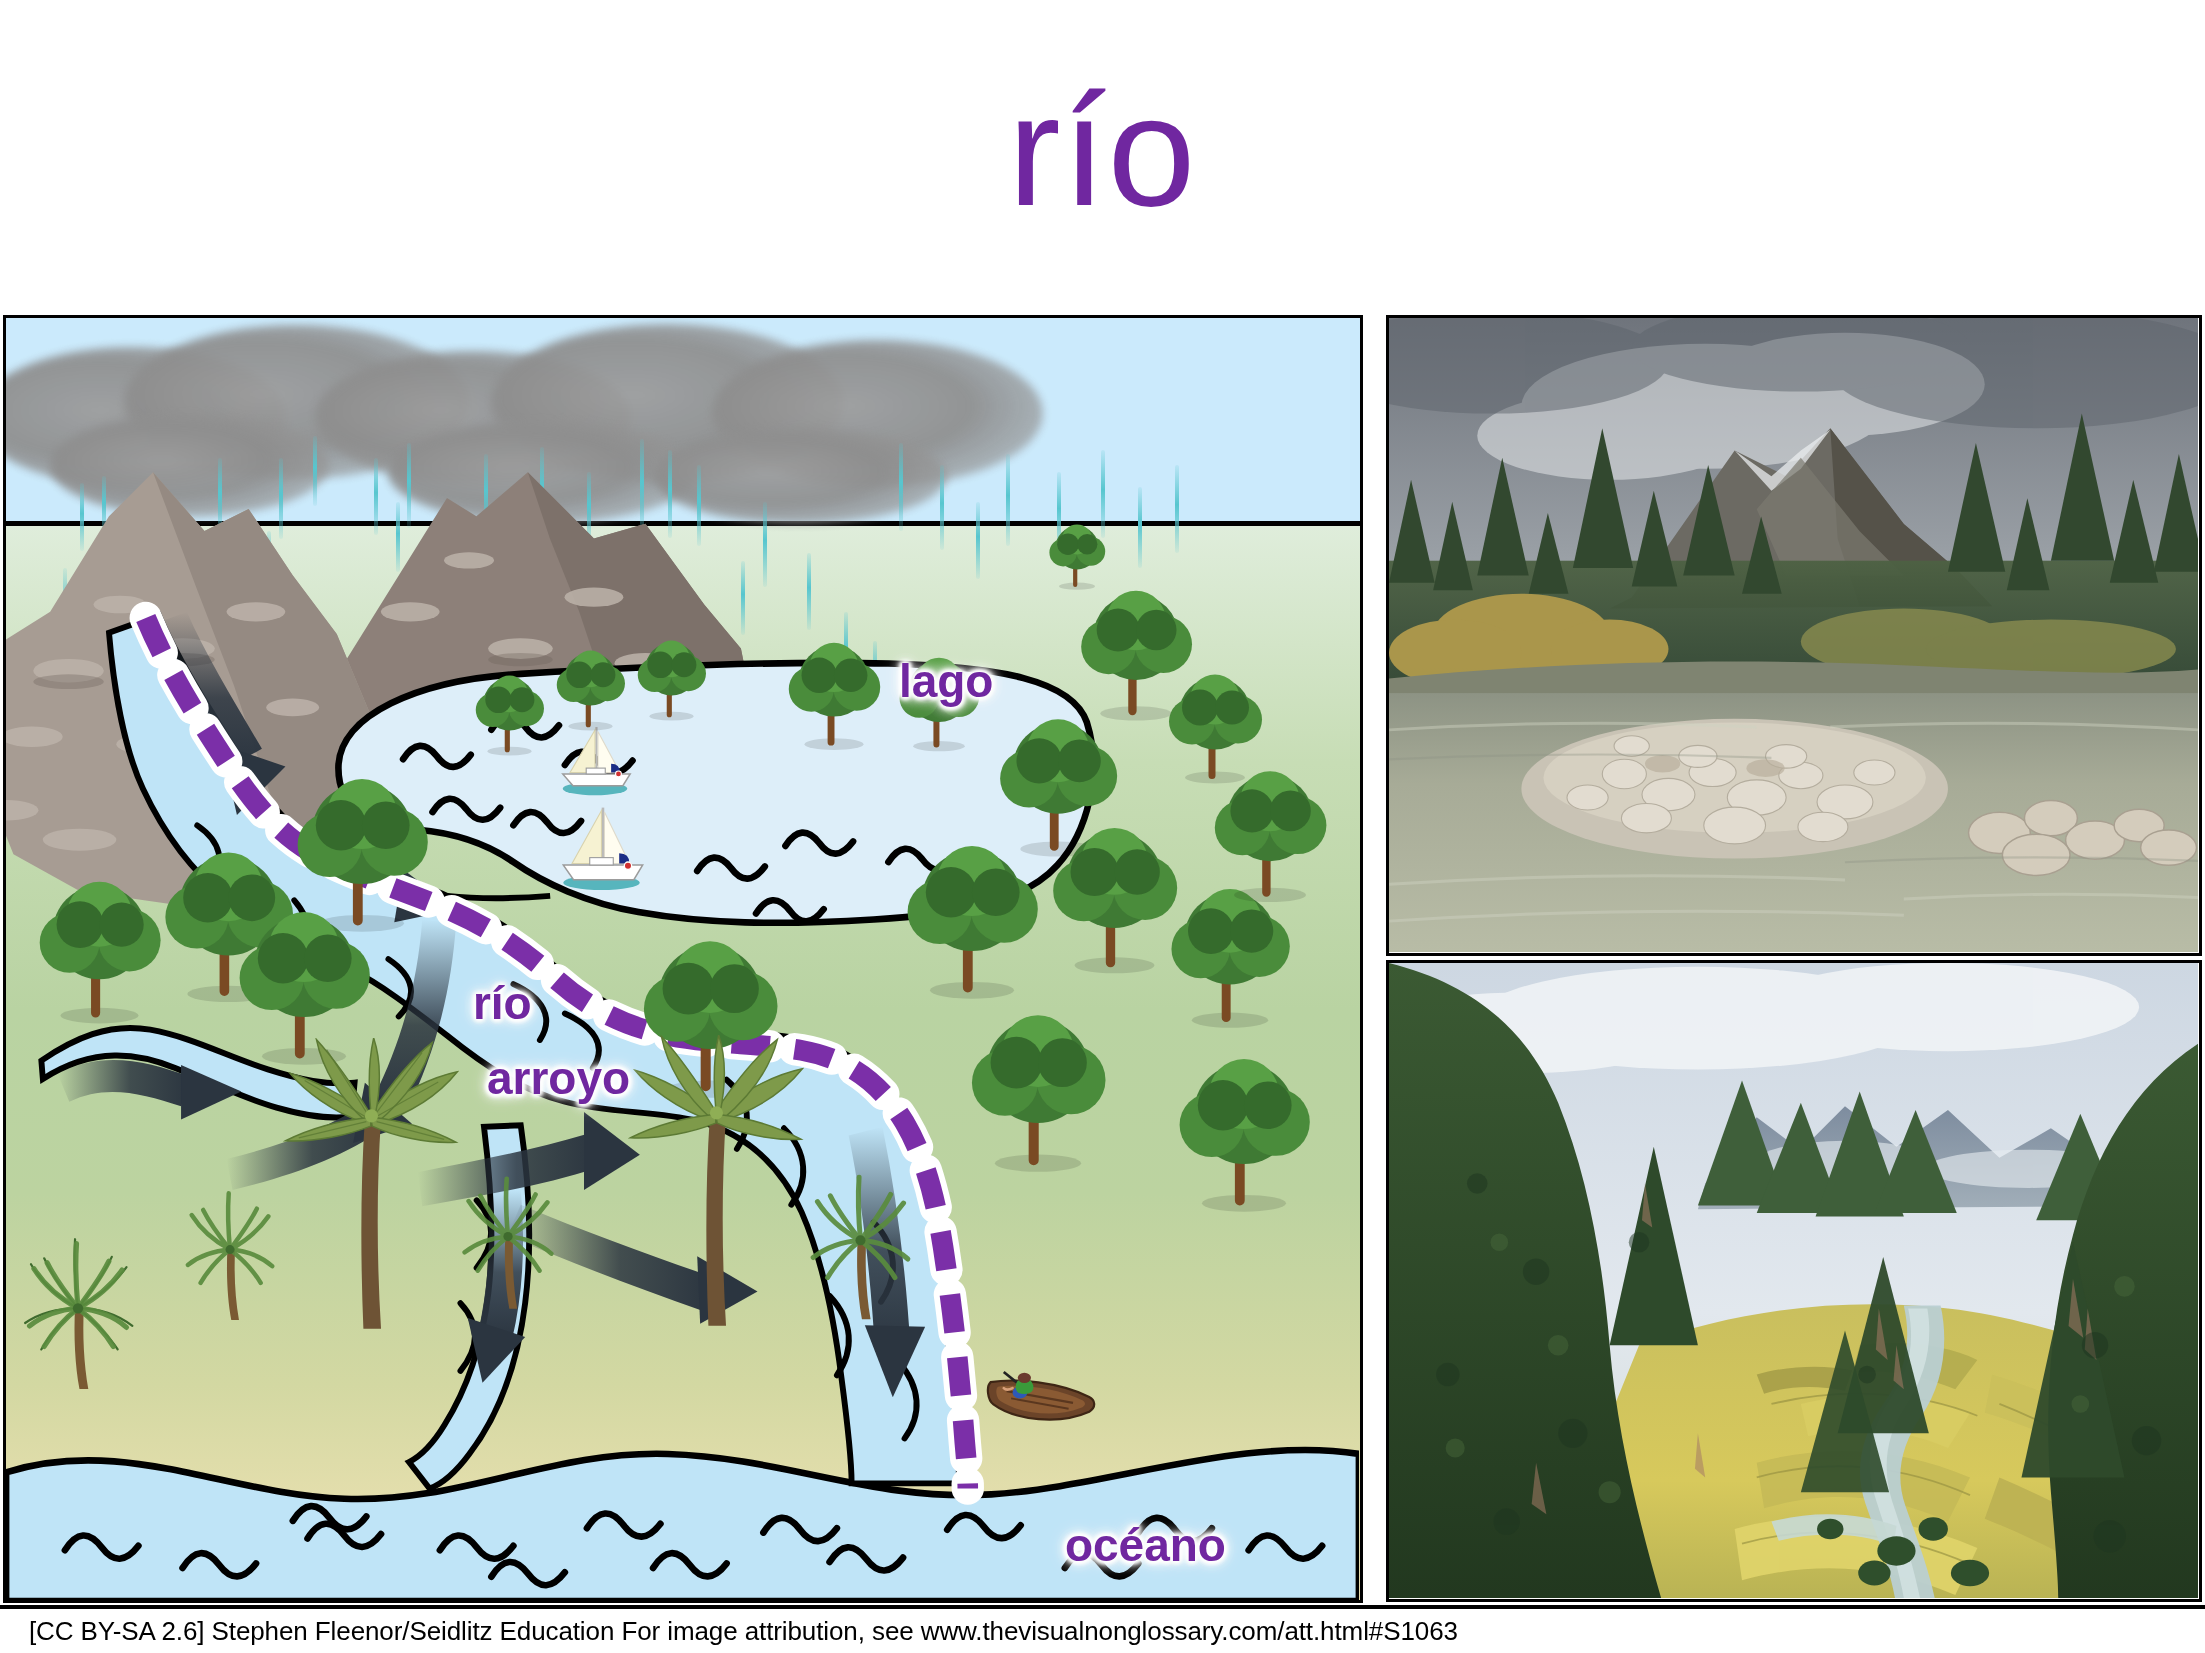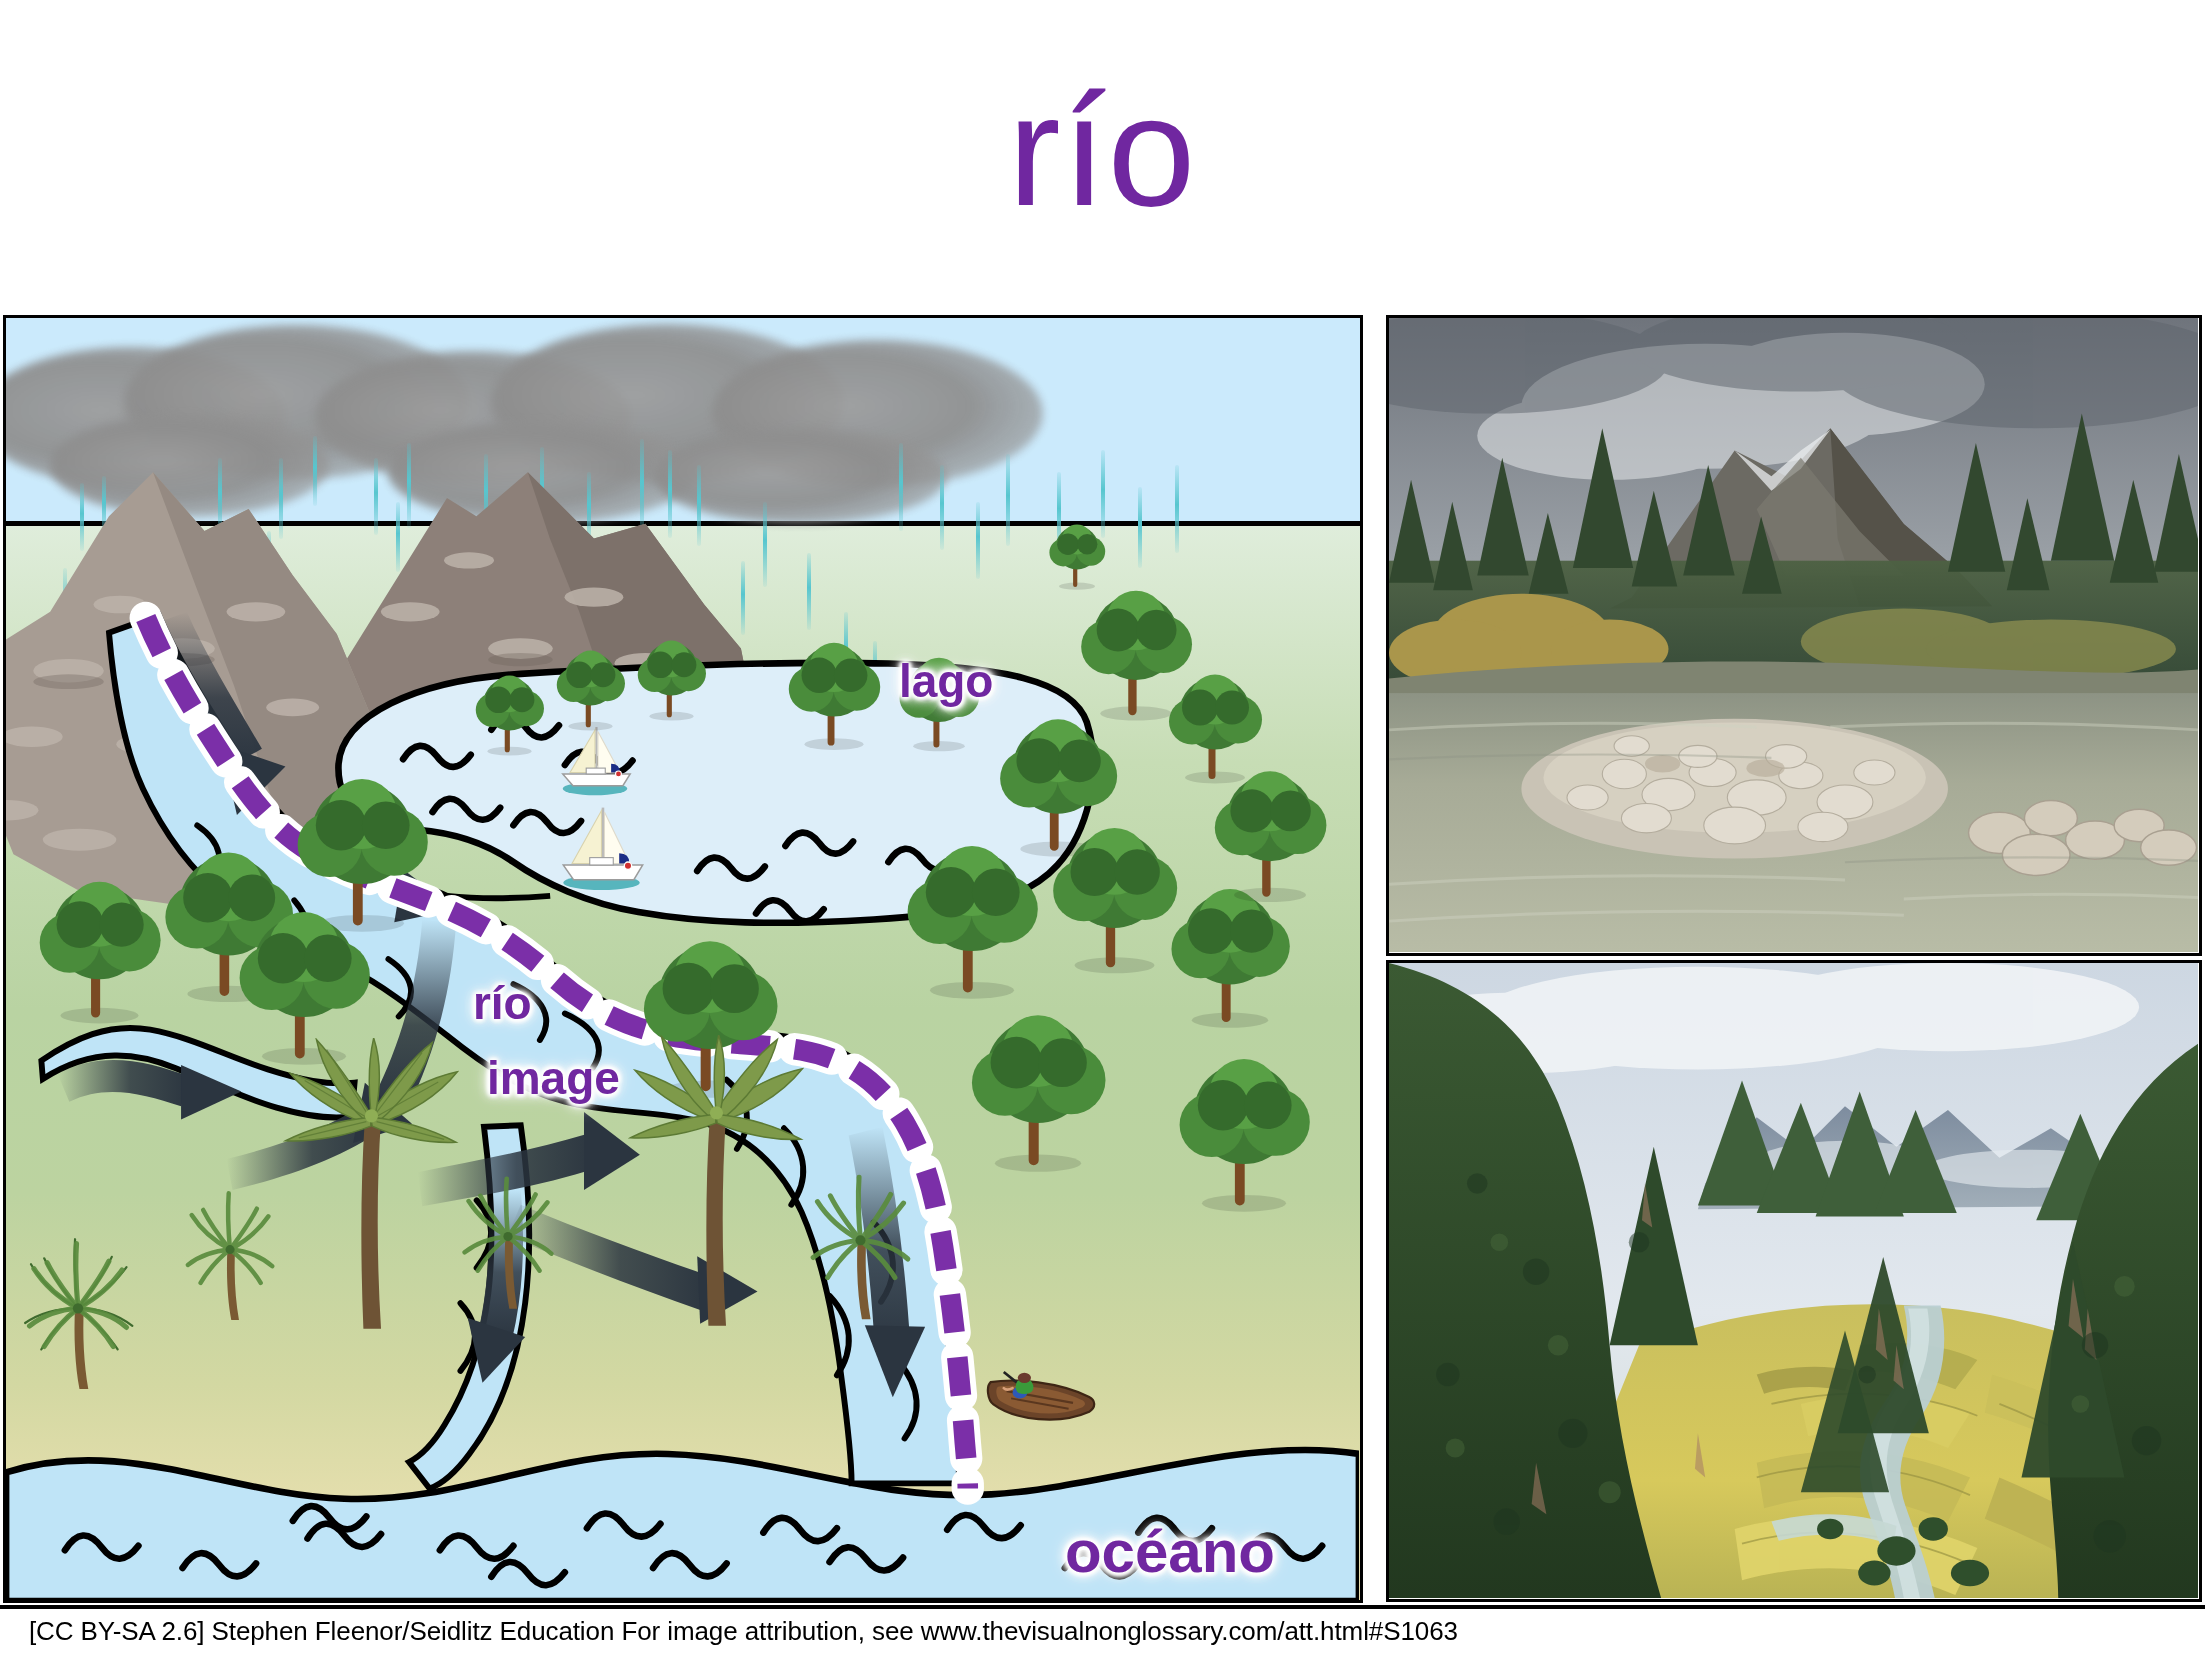--- a/index.html
+++ b/index.html
@@ -109,21 +109,21 @@
     white-space: nowrap;
     text-shadow:
        0 0 7.4px #fff, 0 0 7.4px #fff, 0 0 7.4px #fff,
        0 0 13.2px #fff, 0 0 13.2px #fff, 0 0 19px #fff,
        1.5px 0 4.4px #fff, -1.5px 0 4.4px #fff, 0 1.5px 4.4px #fff, 0 -1.5px 4.4px #fff;
     line-height: 1;
   }
   #label-lago   { left: 893px; top: 340px;  font-size: 46px; }
   #label-rio    { left: 467px;  top: 662px;  font-size: 46px; }
   #label-arroyo { left: 481px;  top: 737px; font-size: 46px; }
-  #label-oceano { left: 1059px; top: 1204px; font-size: 60px; text-align: center; }
+  #label-oceano { left: 1059px; top: 1204px; font-size: 46px; text-align: center; }
 
   
   .photo-panel {
     position: absolute;
     border: 3.7px solid #000;
     box-sizing: border-box;
     overflow: hidden;
   }
   #photo-top {
     left: 1386px; top: 2.9px;
@@ -741,21 +741,21 @@
           <path d="M80 112 C64 92 50 74 38 50"></path>
         <path d="M80 112 C96 90 110 72 122 48"></path>
           <path d="M80 112 C62 126 46 144 34 164"></path>
         <path d="M80 112 C98 126 116 144 128 164"></path>
       </g>
       <circle cx="80" cy="112" r="7" fill="#3f6b2e"></circle>
     </svg>
 
     <div class="diag-label" id="label-lago">lago</div>
     <div class="diag-label" id="label-rio">río</div>
-    <div class="diag-label" id="label-arroyo">image</div>
+    <div class="diag-label" id="label-arroyo">arroyo</div>
     <div class="diag-label" id="label-oceano">océano</div>
   </div>
 
   <div class="photo-panel" id="photo-top">
     <svg width="809" height="634" viewBox="0 0 1100 862" preserveAspectRatio="none">
       <defs>
         <linearGradient id="skyG" x1="0" y1="0" x2="0" y2="1">
           <stop offset="0%" stop-color="#6f747c"></stop>
           <stop offset="38%" stop-color="#9aa0a6"></stop>
           <stop offset="62%" stop-color="#c6cbd0"></stop>

